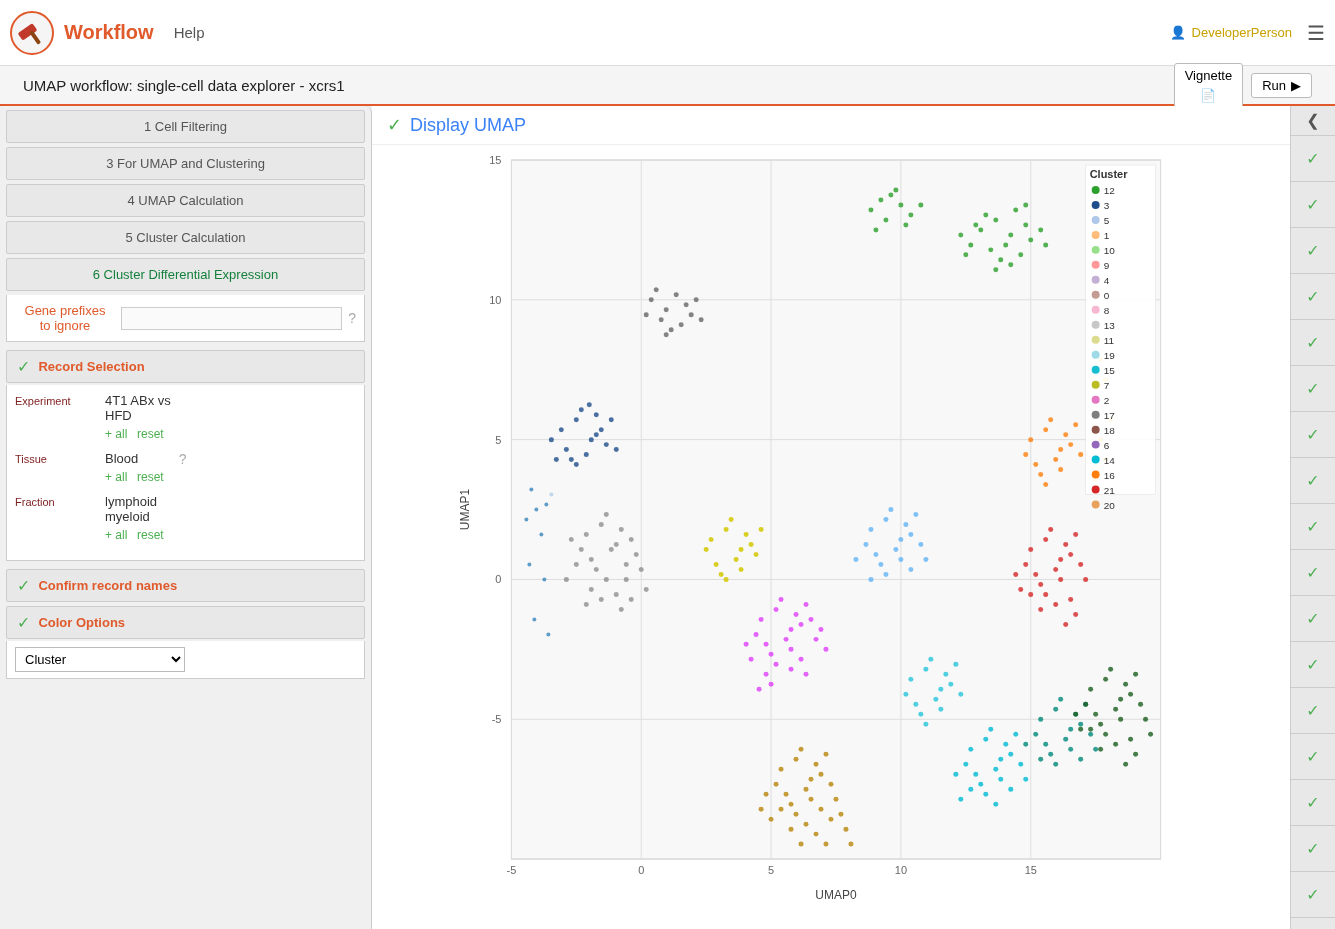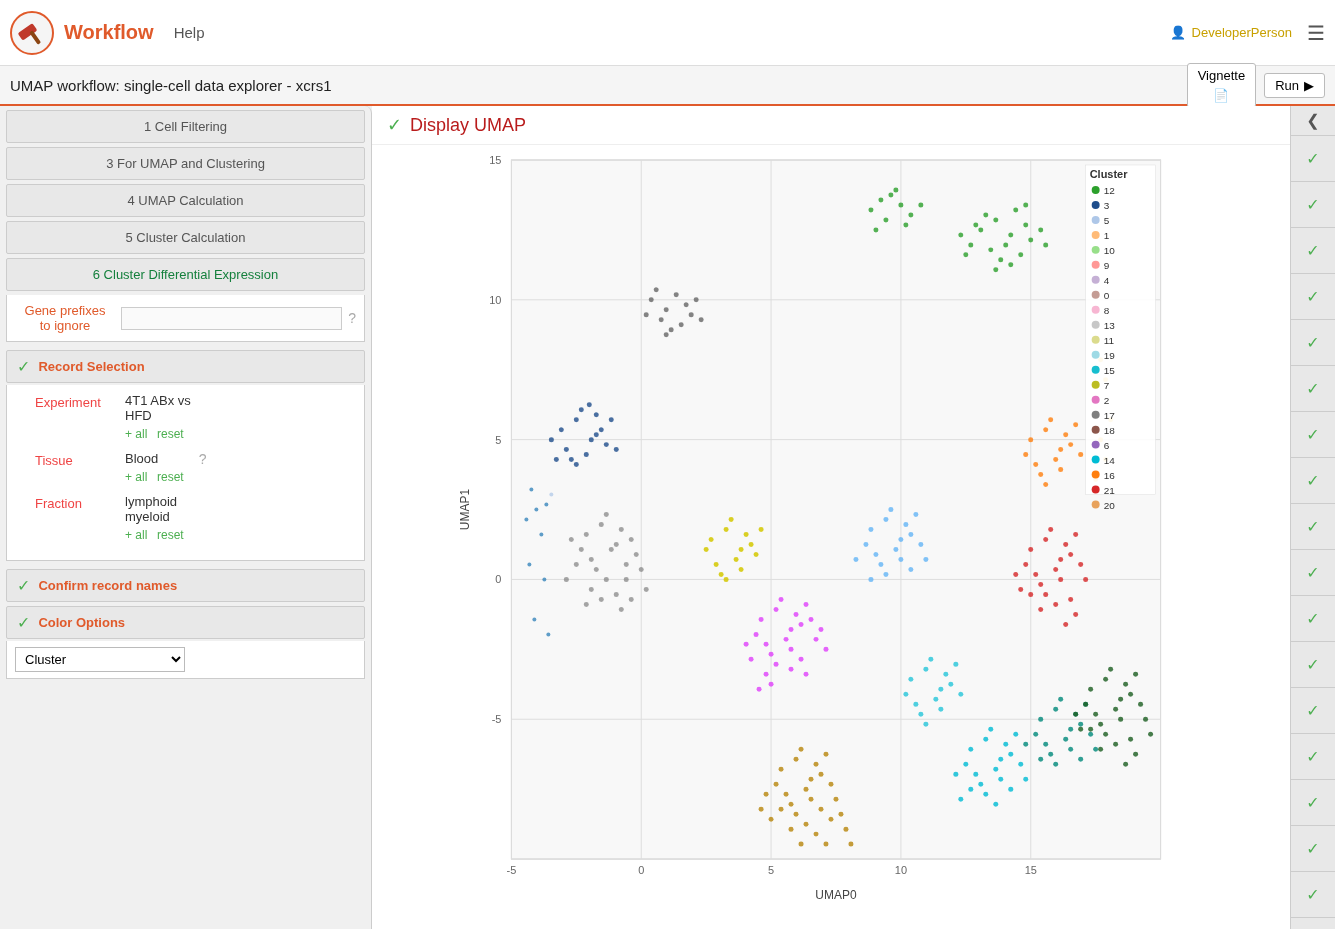--- a/index.html
+++ b/index.html
@@ -23,21 +23,21 @@
       color: #c8a000; font-size: 13px; margin-right: 15px; display: flex; align-items: center; gap: 5px;
     }
     #hamburger-icon {
       font-size: 20px; color: #555; cursor: pointer;
     }
 
     
     #subtitle-bar {
       display: flex; align-items: center; height: 40px;
       background: #f5f5f5; border-bottom: 2px solid #e05a2b;
-      padding: 0 10px;
+      padding: 0 23px;
     }
     #workflow-title {
       font-size: 15px; color: #222; flex: 1;
     }
     #vignette-btn {
       background: #fff; border: 1px solid #bbb; padding: 4px 10px;
       border-radius: 3px; cursor: pointer; font-size: 13px; margin-right: 8px;
       display: flex; align-items: center; gap: 5px; flex-direction: column;
     }
     #run-btn {
@@ -78,21 +78,21 @@
 
     
     #record-selection-body {
       background: #fff; margin: 0 6px; border: 1px solid #ccc;
       border-top: none; padding: 8px;
     }
     .rs-row {
       display: flex; align-items: flex-start; margin-bottom: 10px;
     }
     .rs-label {
-      color: #ef4444; width: 90px; flex-shrink: 0; padding-top: 2px; font-size: 13px; margin-left: 20px;
+      color: #7f1d1d; width: 90px; flex-shrink: 0; padding-top: 2px; font-size: 11px;
     }
     .rs-values { flex: 1; }
     .rs-value-item { color: #333; font-size: 13px; }
     .rs-actions { margin-top: 3px; }
     .rs-actions a {
       color: #4caf50; font-size: 12px; cursor: pointer; text-decoration: none;
       margin-right: 6px;
     }
     .rs-help {
       color: #aaa; font-size: 14px; cursor: pointer; margin-left: 5px;
@@ -134,21 +134,21 @@
 
     
     #center-panel {
       flex: 1; overflow: hidden; position: relative; background: #fff;
     }
     #umap-header {
       display: flex; align-items: center; padding: 8px 15px;
       border-bottom: 1px solid #eee;
     }
     #umap-check { color: #4caf50; font-size: 18px; margin-right: 8px; }
-    #umap-title { font-size: 18px; color: #b91c1c; font-weight: normal; }
+    #umap-title { font-size: 18px; color: #3b82f6; font-weight: normal; }
     #umap-container {
       padding: 5px 10px; position: relative; height: calc(100% - 42px);
     }
     #umap-svg { width: 100%; height: 100%; }
 
     
     #right-panel {
       width: 45px; background: #e8e8e8; border-left: 1px solid #ccc;
       overflow-y: auto; flex-shrink: 0;
     }

